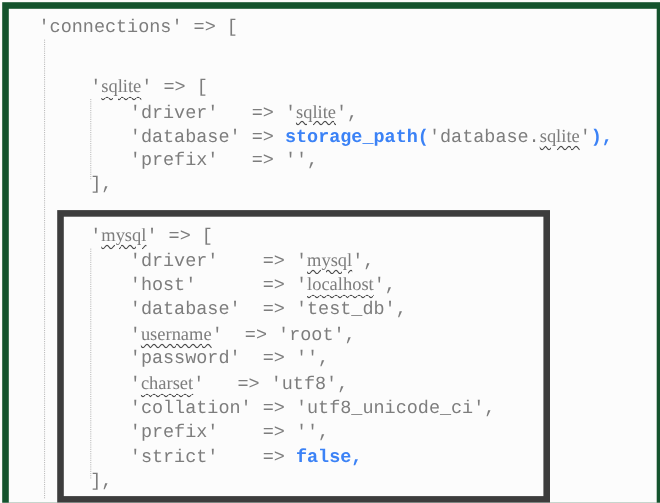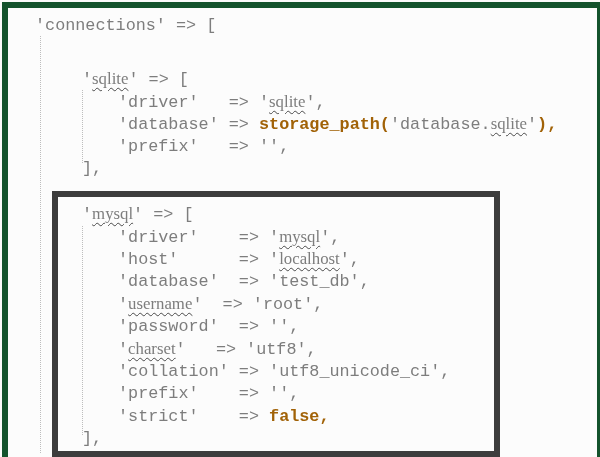--- a/index.html
+++ b/index.html
@@ -43,21 +43,21 @@
     white-space:pre;
   }
   .line{
     height:22.5px;
     white-space:pre;
   }
   .line.gap{margin-top:8px;}
   .ind-0{padding-left:0;}
   .ind-1{padding-left:47px;}
   .ind-2{padding-left:83px;}
-  .seg-b{font-weight:bold;color:#a16207;font-family:Liberation Mono, monospace;}
+  .seg-b{font-weight:bold;color:#3b82f6;font-family:Liberation Mono, monospace;}
   .seg-sq{
     text-decoration-line:underline;
     text-decoration-style:wavy;
     text-decoration-color:#4a4a4a;
     text-decoration-thickness:1px;
     text-underline-offset:3px;
     font-family:Liberation Serif, serif;
   }
 </style>
 </head>

